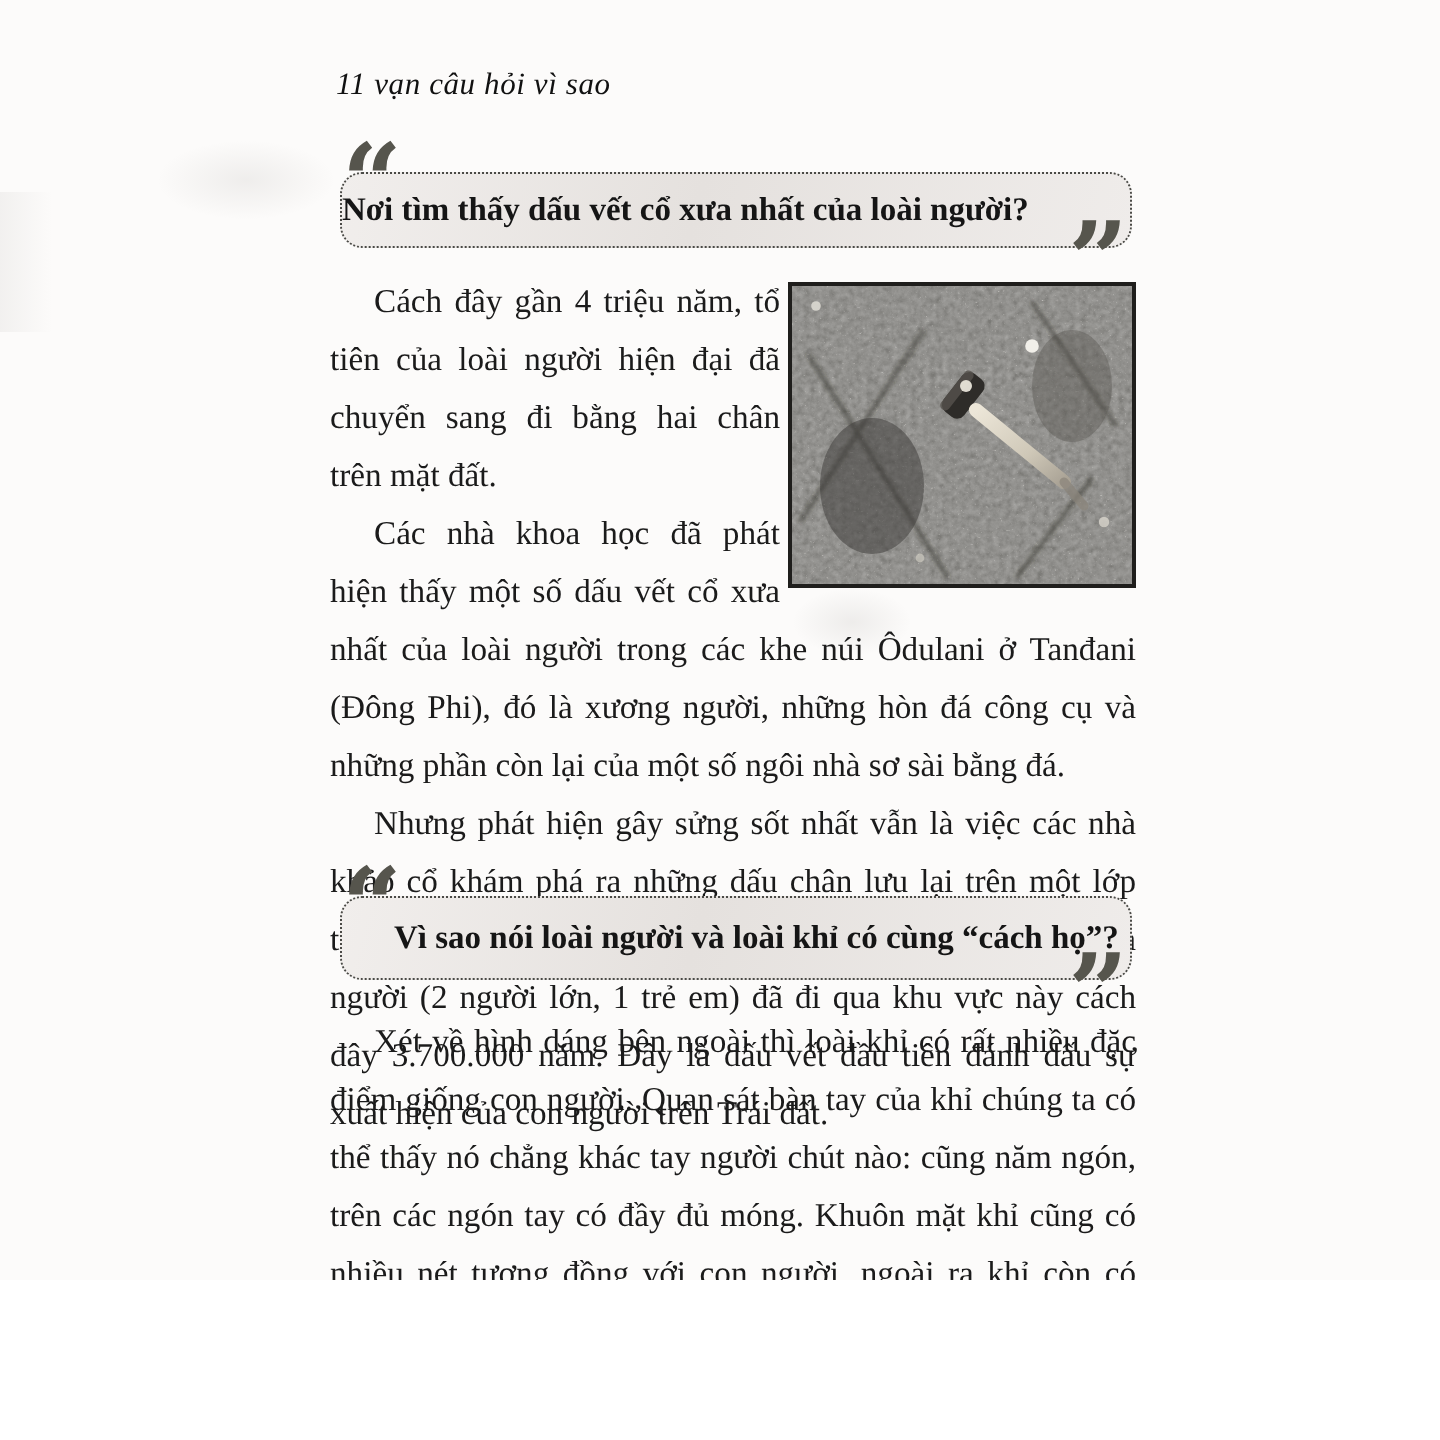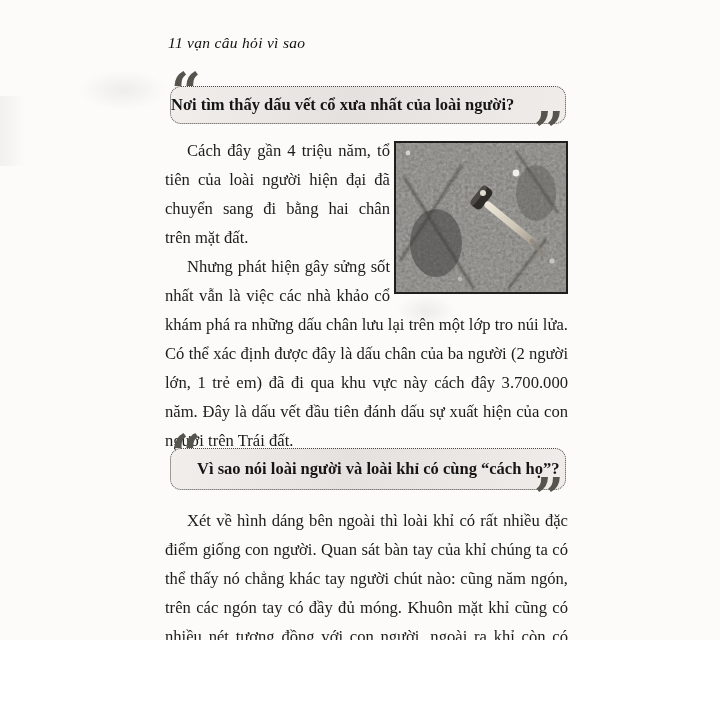--- a/index.html
+++ b/index.html
@@ -135,20 +135,21 @@
             <rect x="74" y="48" width="24" height="13" rx="4.5" fill="#2e2c29"></rect>
             <rect x="74" y="48" width="24" height="5" rx="2.5" fill="#56534d" opacity="0.8"></rect>
           </g>
           <line x1="92" y1="62" x2="136" y2="98" stroke="url(#handleGrad)" stroke-width="7" stroke-linecap="round"></line>
           <line x1="136" y1="98" x2="146" y2="110" stroke="#8a847a" stroke-width="4.5" stroke-linecap="round" opacity="0.7"></line>
           <circle cx="87" cy="50" r="3" fill="#e9e5da" opacity="0.95"></circle>
         </g>
       </svg>
     </div>
     <p>Cách đây gần 4 triệu năm, tổ tiên của loài người hiện đại đã chuyển sang đi bằng hai chân trên mặt đất.</p>
+    <p>Các nhà khoa học đã phát hiện thấy một số dấu vết cổ xưa nhất của loài người trong các khe núi Ôdulani ở Tanđani (Đông Phi), đó là xương người, những hòn đá công cụ và những phần còn lại của một số ngôi nhà sơ sài bằng đá.</p>
     <p>Nhưng phát hiện gây sửng sốt nhất vẫn là việc các nhà khảo cổ khám phá ra những dấu chân lưu lại trên một lớp tro núi lửa. Có thể xác định được đây là dấu chân của ba người (2 người lớn, 1 trẻ em) đã đi qua khu vực này cách đây 3.700.000 năm. Đây là dấu vết đầu tiên đánh dấu sự xuất hiện của con người trên Trái đất.</p>
   </div>
 
   <div class="qbox qbox2">
     <span class="qmark open">“</span>
     <div class="qtext">Vì sao nói loài người và loài khỉ có cùng “cách họ”?</div>
     <span class="qmark close">”</span>
   </div>
 
   <div class="flow flow2">

